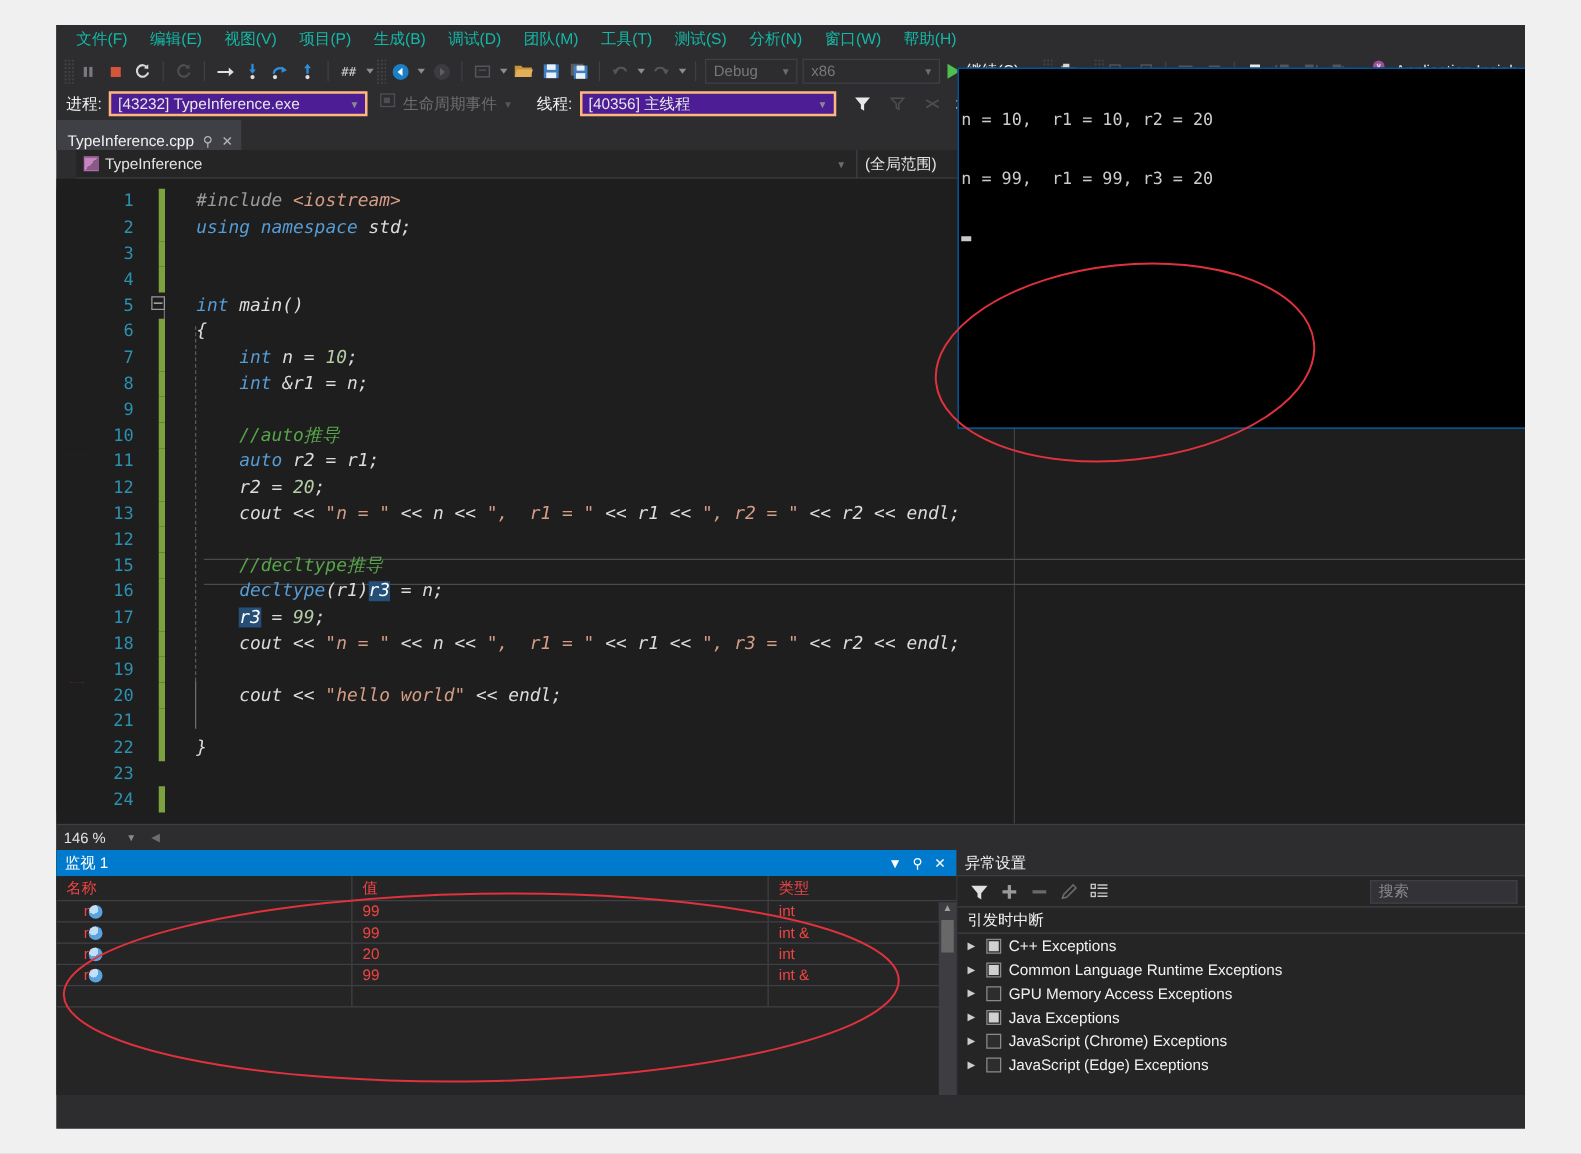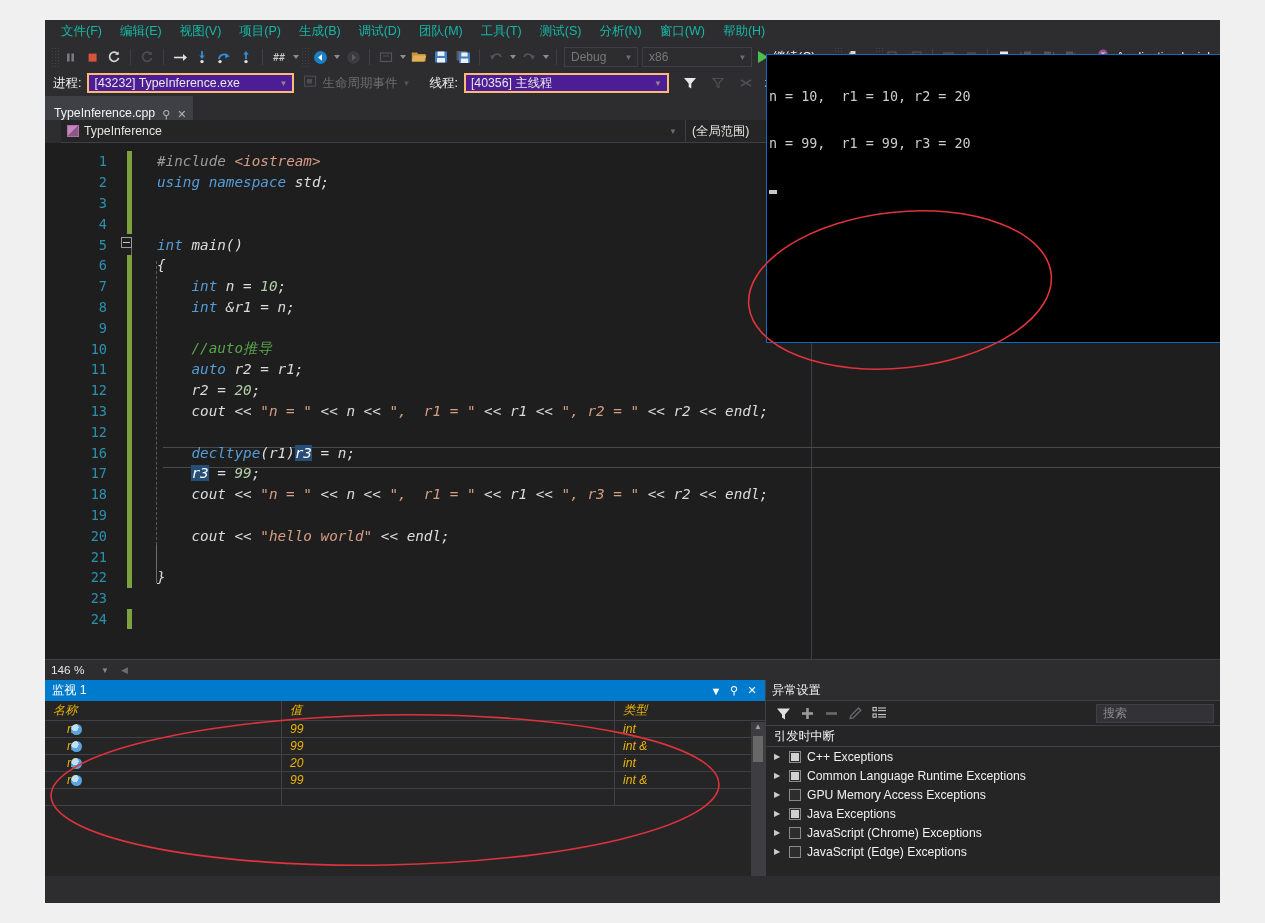--- a/index.html
+++ b/index.html
@@ -222,21 +222,21 @@
     height: 21px; background: #007acc; display: flex; align-items: center;
     padding: 0 4px 0 7px; gap: 0;
   }
   .watch-title-text { font-size: 12.2px; color: #ffffff; }
   .wt-spacer { flex: 1; }
   .wt-btn { width: 18px; text-align: center; color: #ffffff; font-size: 11px; }
   .watch-grid { font-size: 12.2px; }
   .wrow { display: flex; height: 17px; border-bottom: 1px solid #3f3f46; }
   .wrow.header { background: #252526; height: 20px; border-bottom: 1px solid #3f3f46;}
   .wcell { border-right: 1px solid #3f3f46; padding-left: 8px; display:flex; align-items:center;
-           color: #eab308; overflow: hidden; white-space: nowrap; font-style: italic; }
+           color: #ef4444; overflow: hidden; white-space: nowrap; }
   .wcell.name { width: 237px; }
   .wcell.value { width: 333px; }
   .wcell.type { width: 129px; border-right: none; }
   .wcell.name.data { padding-left: 22px; position: relative; }
   .val-icon {
     position: absolute; left: 26px; top: 3px; width: 11px; height: 11px;
     border-radius: 50%;
     background: radial-gradient(circle at 35% 30%, #bfe0f7 0 35%, #5ba3dd 36% 100%);
   }
   .watch-scrollbar {
@@ -596,20 +596,21 @@
         <div class="cline"><div class="gutter-bp"></div><div class="lnum">5</div><div style="width: 14px; flex: 0 0 auto;"></div><div class="changebar"></div><div style="width: 25px; flex: 0 0 auto;"></div><div class="codetext"><span class="kw">int</span> main()</div></div>
         <div class="cline"><div class="gutter-bp"></div><div class="lnum">6</div><div style="width: 14px; flex: 0 0 auto;"></div><div class="changebar mod"></div><div style="width: 25px; flex: 0 0 auto;"></div><div class="codetext">{</div></div>
         <div class="cline"><div class="gutter-bp"></div><div class="lnum">7</div><div style="width: 14px; flex: 0 0 auto;"></div><div class="changebar mod"></div><div style="width: 25px; flex: 0 0 auto;"></div><div class="codetext">    <span class="kw">int</span> n = <span class="num">10</span>;</div></div>
         <div class="cline"><div class="gutter-bp"></div><div class="lnum">8</div><div style="width: 14px; flex: 0 0 auto;"></div><div class="changebar mod"></div><div style="width: 25px; flex: 0 0 auto;"></div><div class="codetext">    <span class="kw">int</span> &amp;r1 = n;</div></div>
         <div class="cline"><div class="gutter-bp"></div><div class="lnum">9</div><div style="width: 14px; flex: 0 0 auto;"></div><div class="changebar mod"></div><div style="width: 25px; flex: 0 0 auto;"></div><div class="codetext"></div></div>
         <div class="cline"><div class="gutter-bp"></div><div class="lnum">10</div><div style="width: 14px; flex: 0 0 auto;"></div><div class="changebar mod"></div><div style="width: 25px; flex: 0 0 auto;"></div><div class="codetext">    <span class="cmt">//auto推导</span></div></div>
         <div class="cline"><div class="gutter-bp"></div><div class="lnum">11</div><div style="width: 14px; flex: 0 0 auto;"></div><div class="changebar mod"></div><div style="width: 25px; flex: 0 0 auto;"></div><div class="codetext">    <span class="kw">auto</span> r2 = r1;</div></div>
         <div class="cline"><div class="gutter-bp"></div><div class="lnum">12</div><div style="width: 14px; flex: 0 0 auto;"></div><div class="changebar mod"></div><div style="width: 25px; flex: 0 0 auto;"></div><div class="codetext">    r2 = <span class="num">20</span>;</div></div>
         <div class="cline"><div class="gutter-bp"></div><div class="lnum">13</div><div style="width: 14px; flex: 0 0 auto;"></div><div class="changebar mod"></div><div style="width: 25px; flex: 0 0 auto;"></div><div class="codetext">    cout &lt;&lt; <span class="str">"n = "</span> &lt;&lt; n &lt;&lt; <span class="str">",  r1 = "</span> &lt;&lt; r1 &lt;&lt; <span class="str">", r2 = "</span> &lt;&lt; r2 &lt;&lt; endl;</div></div>
         <div class="cline"><div class="gutter-bp"></div><div class="lnum">12</div><div style="width: 14px; flex: 0 0 auto;"></div><div class="changebar mod"></div><div style="width: 25px; flex: 0 0 auto;"></div><div class="codetext"></div></div>
+        <div class="cline"><div class="gutter-bp"></div><div class="lnum">15</div><div style="width: 14px; flex: 0 0 auto;"></div><div class="changebar mod"></div><div style="width: 25px; flex: 0 0 auto;"></div><div class="codetext">    <span class="cmt">//decltype推导</span></div></div>
         <div class="cline"><div class="gutter-bp"></div><div class="lnum">16</div><div style="width: 14px; flex: 0 0 auto;"></div><div class="changebar mod"></div><div style="width: 25px; flex: 0 0 auto;"></div><div class="codetext">    <span class="kw">decltype</span>(r1)<span class="sel">r3</span> = n;</div></div>
         <div class="cline"><div class="gutter-bp"></div><div class="lnum">17</div><div style="width: 14px; flex: 0 0 auto;"></div><div class="changebar mod"></div><div style="width: 25px; flex: 0 0 auto;"></div><div class="codetext">    <span class="sel">r3</span> = <span class="num">99</span>;</div></div>
         <div class="cline"><div class="gutter-bp"></div><div class="lnum">18</div><div style="width: 14px; flex: 0 0 auto;"></div><div class="changebar mod"></div><div style="width: 25px; flex: 0 0 auto;"></div><div class="codetext">    cout &lt;&lt; <span class="str">"n = "</span> &lt;&lt; n &lt;&lt; <span class="str">",  r1 = "</span> &lt;&lt; r1 &lt;&lt; <span class="str">", r3 = "</span> &lt;&lt; r2 &lt;&lt; endl;</div></div>
         <div class="cline"><div class="gutter-bp"></div><div class="lnum">19</div><div style="width: 14px; flex: 0 0 auto;"></div><div class="changebar mod"></div><div style="width: 25px; flex: 0 0 auto;"></div><div class="codetext"></div></div>
         <div class="cline"><div class="gutter-bp"></div><div class="lnum">20</div><div style="width: 14px; flex: 0 0 auto;"></div><div class="changebar mod"></div><div style="width: 25px; flex: 0 0 auto;"></div><div class="codetext">    cout &lt;&lt; <span class="str">"hello world"</span> &lt;&lt; endl;</div></div>
         <div class="cline"><div class="gutter-bp"></div><div class="lnum">21</div><div style="width: 14px; flex: 0 0 auto;"></div><div class="changebar mod"></div><div style="width: 25px; flex: 0 0 auto;"></div><div class="codetext"></div></div>
         <div class="cline"><div class="gutter-bp"></div><div class="lnum">22</div><div style="width: 14px; flex: 0 0 auto;"></div><div class="changebar mod"></div><div style="width: 25px; flex: 0 0 auto;"></div><div class="codetext">}</div></div>
         <div class="cline"><div class="gutter-bp"></div><div class="lnum">23</div><div style="width: 14px; flex: 0 0 auto;"></div><div class="changebar"></div><div style="width: 25px; flex: 0 0 auto;"></div><div class="codetext"></div></div>
         <div class="cline"><div class="gutter-bp"></div><div class="lnum">24</div><div style="width: 14px; flex: 0 0 auto;"></div><div class="changebar mod"></div><div style="width: 25px; flex: 0 0 auto;"></div><div class="codetext"></div></div>
       </div>

